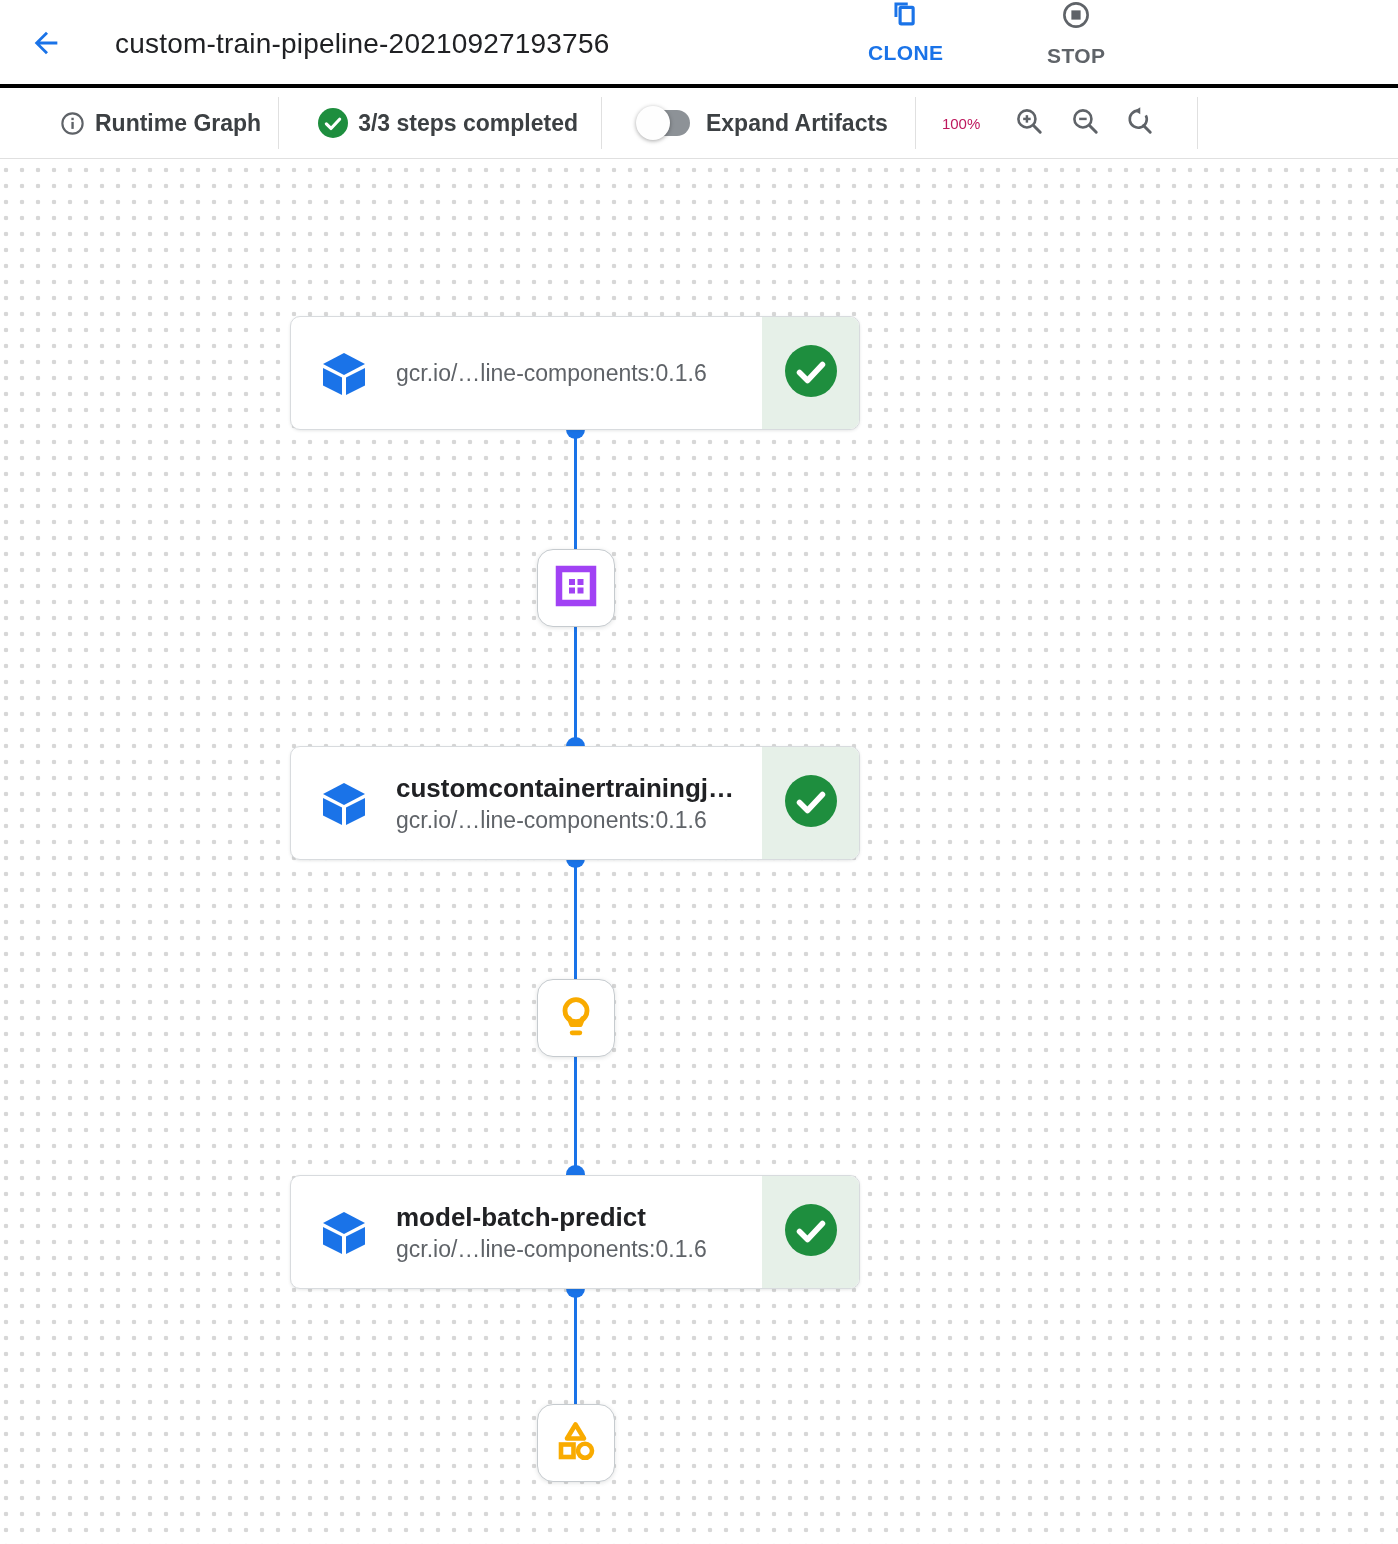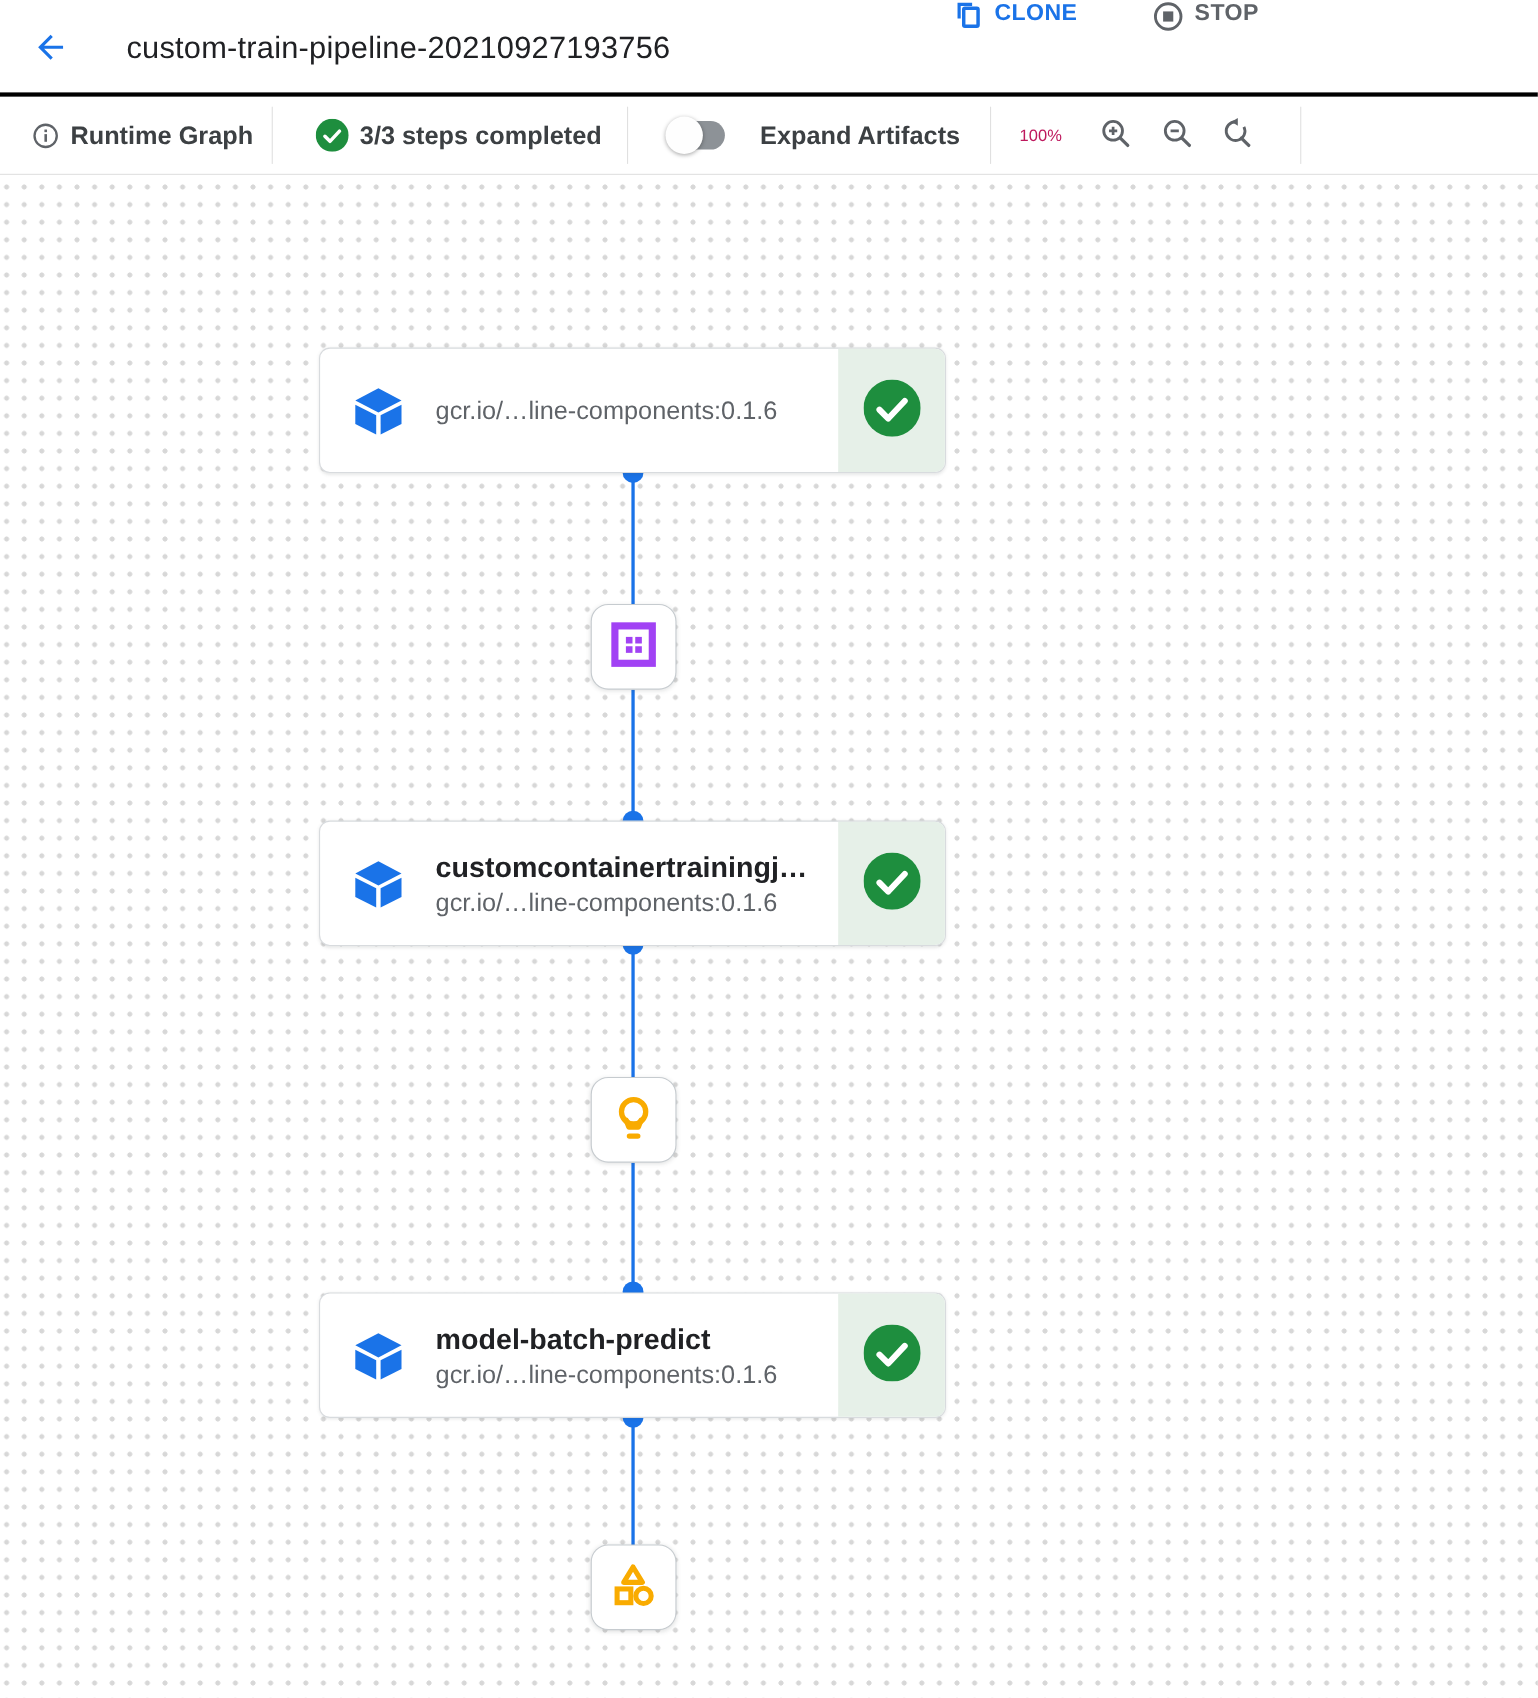--- a/index.html
+++ b/index.html
@@ -1,23 +1,23 @@
 <!DOCTYPE html>
 <html><head>
 <meta charset="utf-8">
 <style>
   html,body{margin:0;padding:0;background:#fff;}
   body{width:1398px;height:1544px;position:relative;font-family:"Liberation Sans",sans-serif;color:#202124;overflow:hidden;}
   .header{position:absolute;top:0;left:0;width:1398px;height:88px;background:#fff;border-bottom:4px solid #000000;box-sizing:border-box;display:flex;align-items:center;}
   .back-btn{position:absolute;left:26px;top:24px;width:40px;height:40px;border:none;background:transparent;cursor:pointer;padding:0;display:flex;align-items:center;justify-content:center;}
   .page-title{position:absolute;left:115px;top:0;height:88px;display:flex;align-items:center;font-size:28px;font-weight:400;color:#202124;letter-spacing:.2px;}
-  .hbtn{position:absolute;top:0;height:88px;display:flex;gap:9px;border:none;background:transparent;cursor:pointer;font-family:inherit;font-size:21px;font-weight:600;letter-spacing:.4px;padding:0;}
+  .hbtn{position:absolute;top:0;height:88px;display:flex;gap:9px;border:none;background:transparent;cursor:pointer;font-family:inherit;font-size:21px;font-weight:600;letter-spacing:.4px;padding:0;flex-direction:column;}
   .hbtn.blue{color:#1a73e8;}
   .hbtn.gray{color:#5f6368;}
-  .toolbar{position:absolute;top:88px;left:0;width:1398px;height:71px;background:#fff;border-bottom:1px solid #e0e0e0;box-sizing:border-box;display:flex;align-items:center;}
+  .toolbar{position:absolute;top:88px;left:0;width:1398px;height:71px;background:#fff;border-bottom:1px solid #e0e0e0;box-sizing:border-box;display:flex;align-items:center;padding-left:31px;}
   .tlabel{font-size:23px;font-weight:600;color:#3c4043;white-space:nowrap;}
   .tpct{font-size:15px;font-weight:400;color:#be185d;}
   .tdivider{width:1px;height:52px;background:#e0e0e0;flex:none;}
   .icon-btn{border:none;background:transparent;padding:0;cursor:pointer;display:flex;align-items:center;}
   .toggle{position:relative;width:50px;height:26px;border-radius:13px;background:#8d9297;flex:none;cursor:pointer;display:inline-block;}
   .toggle .knob{position:absolute;left:-4px;top:-4px;width:34px;height:34px;border-radius:50%;background:#fefefe;box-shadow:0 1px 4px rgba(0,0,0,.35);}
   .canvas{position:absolute;top:160px;left:0;width:1398px;height:1384px;background-color:#fff;background-image:radial-gradient(circle,#d7d7d7 2px,transparent 2.6px);background-size:16px 16px;background-position:-2px 2px;}
   .step-card{position:absolute;left:290px;width:570px;height:114px;background:#fff;border:1px solid #d8dbde;border-radius:10px;box-shadow:0 1px 3px rgba(60,64,67,.12);box-sizing:border-box;cursor:pointer;}
   .cube-wrap{position:absolute;left:29px;top:33px;width:48px;height:48px;}
   .step-text{position:absolute;left:105px;top:0;height:100%;display:flex;flex-direction:column;justify-content:center;gap:3px;max-width:360px;}
@@ -79,21 +79,21 @@
       <circle cx="26" cy="26" r="26" fill="#1e8e3e"></circle>
       <path d="M14.5 27.5 l8 8 L37.5 19.5" fill="none" stroke="#fff" stroke-width="5.5" stroke-linecap="round" stroke-linejoin="round"></path>
     </svg>
   </span>
   <span class="tlabel" style="margin-left:10px">3/3 steps completed</span>
   <span class="tdivider" style="margin-left:23px"></span>
 
   <span class="toggle" style="margin-left:38px">
       <span class="knob"></span>
     </span>
-  <span class="tlabel" style="margin-left:32px">Expand Artifacts</span>
+  <span class="tlabel" style="margin-left:16px">Expand Artifacts</span>
   <span class="tdivider" style="margin-left:27px"></span>
 
   <span class="tpct" style="margin-left:26px">100%</span>
   <button class="icon-btn" style="margin-left:34px">
     <span>
       <svg width="31" height="31" viewBox="0 0 24 24">
         <circle cx="10" cy="10" r="6.6" fill="none" stroke="#5f6368" stroke-width="2"></circle>
         <line x1="15.1" y1="15.1" x2="20.3" y2="20.3" stroke="#5f6368" stroke-width="2.3" stroke-linecap="round"></line>
         <line x1="10" y1="7.1" x2="10" y2="12.9" stroke="#5f6368" stroke-width="1.9"></line>
         <line x1="7.1" y1="10" x2="12.9" y2="10" stroke="#5f6368" stroke-width="1.9"></line>

